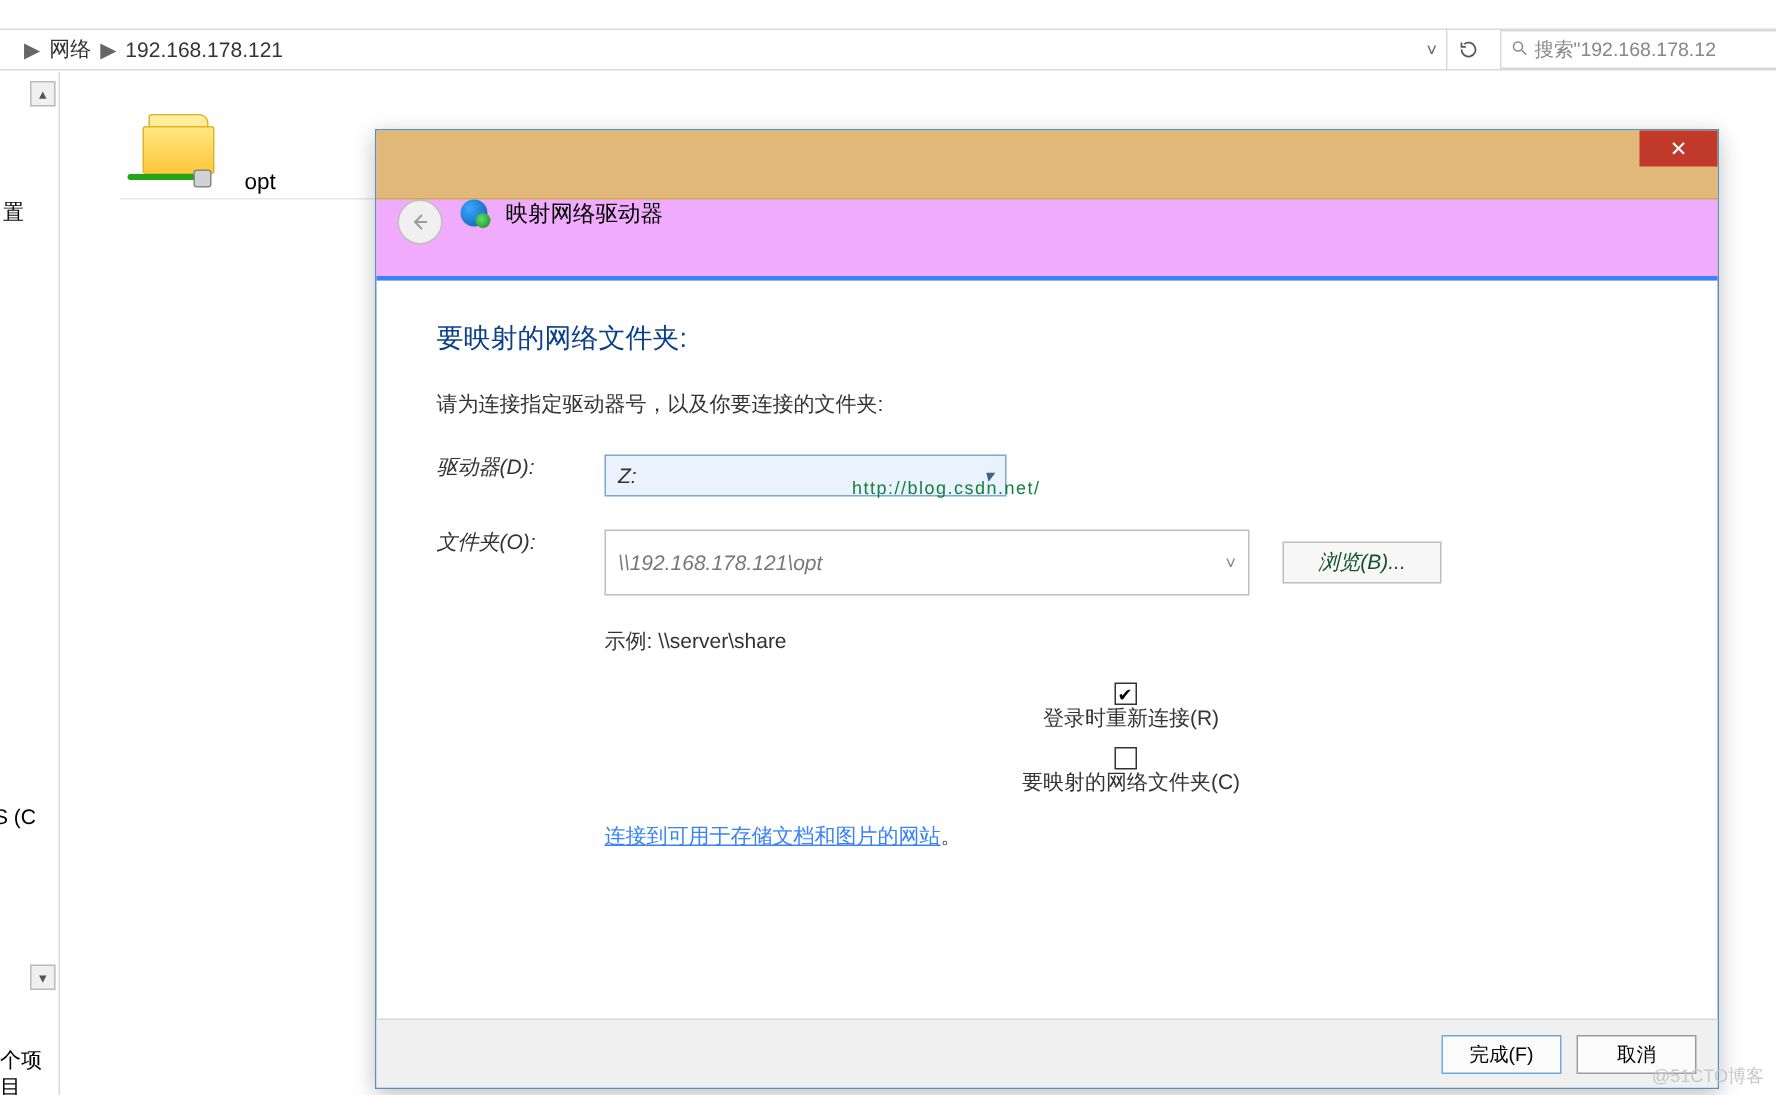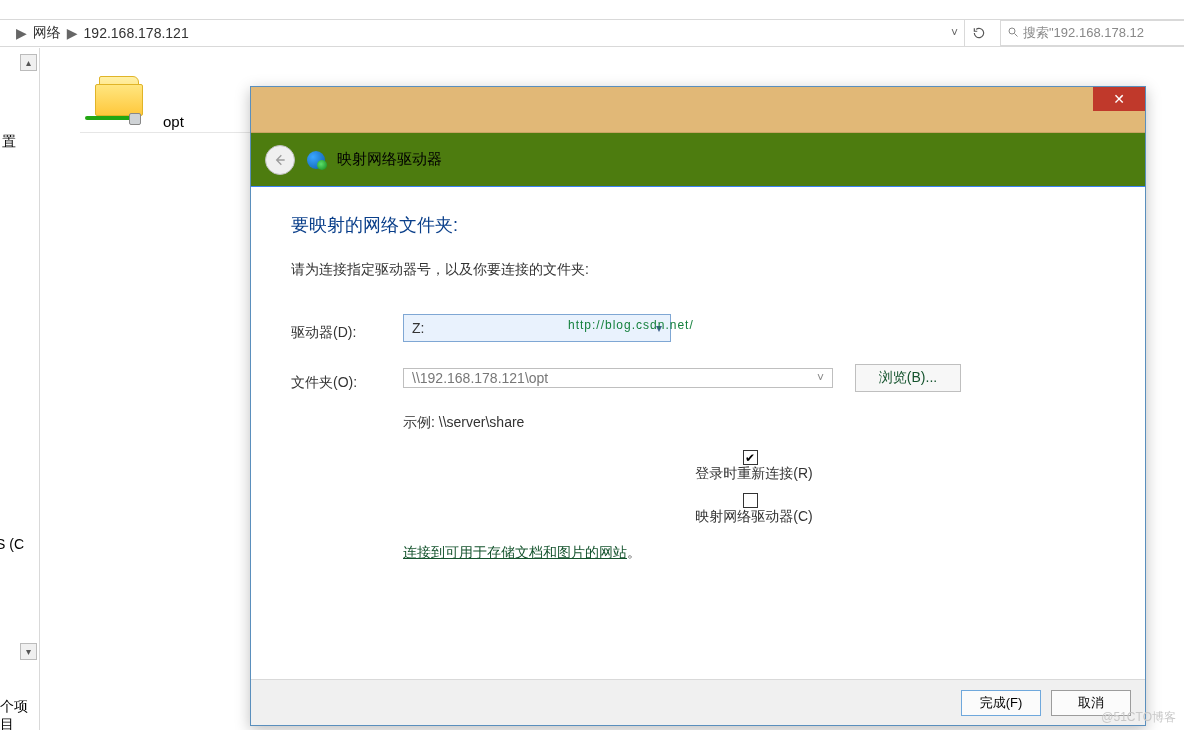--- a/index.html
+++ b/index.html
@@ -61,61 +61,61 @@
   }
   .dlg-outer-top {
     height:46px; background:#e1b877; border-bottom:1px solid #c9a463; position:relative;
   }
   .dlg-close {
     position:absolute; right:0px; top:0px; width:52px; height:24px;
     background:#c0392b; color:#fff; display:flex; align-items:center; justify-content:center;
     font-size:14px; cursor:pointer;
   }
   .dlg-titlebar {
-    height:54px; background:#4d7c0f; border-bottom:1px solid #3b82f6;
-    display:flex; align-items:center; padding-left:14px; gap:12px;
+    height:54px; background:#f0abfc; border-bottom:3px solid #3b82f6;
+    display:flex; padding-left:14px; gap:12px;
   }
   .back-circle {
     width:30px; height:30px; border-radius:50%; border:1px solid #bfbfbf; background:#f0f0f0;
     display:flex; align-items:center; justify-content:center; color:#9c9c9c; cursor:pointer;
   }
   .title-icon { width:18px; height:18px; border-radius:50%;
     background: radial-gradient(circle at 6px 6px,#3aa6ff,#0b5aa8); position:relative;}
   .title-icon::after{content:"";position:absolute;left:10px;top:9px;width:10px;height:10px;border-radius:50%;
     background:radial-gradient(circle at 4px 4px,#5de06a,#10851b);}
   .dlg-title { font-size:15px; }
 
   .dlg-body { padding:26px 40px 10px 40px; font-size:14px; color:#333; }
   .dlg-heading { color:#0a3f8a; font-size:18px; margin-bottom:24px; }
-  .dlg-desc { margin-bottom:35px; }
-  .form-row { display:flex; align-items:flex-end; margin-bottom:22px; }
+  .dlg-desc { margin-bottom:24px; }
+  .form-row { display:flex; align-items:flex-start; margin-bottom:22px;font-style:italic; }
   .form-row .lbl { width:112px; }
   .drive-select {
     width:268px; height:28px; border:1px solid #7fa7d4; background:#e9f2fd;
     display:flex; align-items:center; padding:0 8px; font-size:14px; cursor:pointer;
   }
   .drive-select .arrow { margin-left:auto; color:#40628a; font-size:12px;}
   .folder-input-wrap { display:flex; align-items:center; }
   .folder-input {
-    width:430px; height:20px; border:1px solid #bfbfbf; background:#fff; color:#777;
+    width:430px; height:44px; border:1px solid #bfbfbf; background:#fff; color:#777;
     display:flex; align-items:center; padding:0 8px; font-size:14px;
   }
   .folder-input .arrow { margin-left:auto; color:#888; font-size:12px;}
   .browse-btn {
     width:106px; height:28px; margin-left:22px; border:1px solid #bfbfbf; background:#f7f7f7;
     display:flex; align-items:center; justify-content:center; color:#14532d; font-size:14px; cursor:pointer;
   }
   .indent-block { margin-left:112px; }
   .example { margin:6px 0 18px 0; }
   .chk { display:flex; align-items:center; margin:10px 0; font-size:14px;flex-direction:column; }
   .chk .box {
     width:15px; height:15px; border:1px solid #333; margin-right:8px; display:flex; align-items:center; justify-content:center; font-size:12px; line-height:1;
   }
   .chk .box.checked::after{content:"✔"; color:#000;}
-  .lnk { color:#14532d; text-decoration:underline; cursor:pointer; }
+  .lnk { color:#3b82f6; text-decoration:underline; cursor:pointer; }
   .period { color:#333; }
 
   .dlg-footer {
     position:absolute; left:0; right:0; bottom:0; height:46px; background:#f0f0f0;
     border-top:1px solid #d9d9d9; display:flex; align-items:center; justify-content:flex-end;
     padding-right:14px; gap:10px;
   }
   .dlg-footer .btn {
     min-width:80px; height:26px; border:1px solid #9c9c9c; background:#fbfbfb;
     display:flex; align-items:center; justify-content:center; font-size:13px; cursor:pointer; padding:0 12px;
@@ -216,21 +216,21 @@
     <div class="indent-block">
       <div class="example">示例: \\server\share</div>
 
       <div class="chk">
         <span class="box checked"></span>
         <span>登录时重新连接(R)</span>
       </div>
 
       <div class="chk">
         <span class="box"></span>
-        <span>映射网络驱动器(C)</span>
+        <span>要映射的网络文件夹(C)</span>
       </div>
 
       <div style="margin-top:18px;">
         <span class="lnk">连接到可用于存储文档和图片的网站</span><span class="period">。</span>
       </div>
     </div>
   </div>
 
   <div class="dlg-footer">
     <div class="btn primary">

